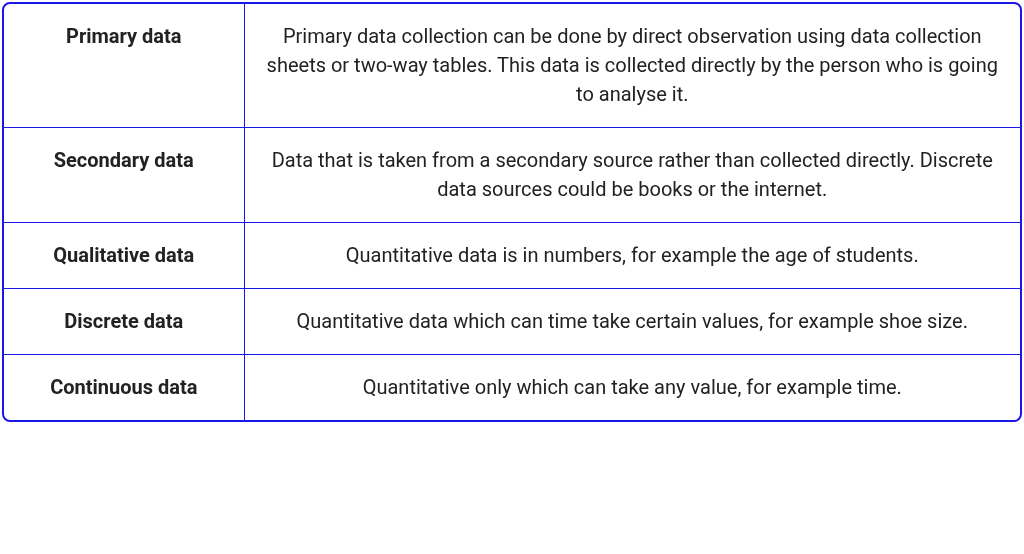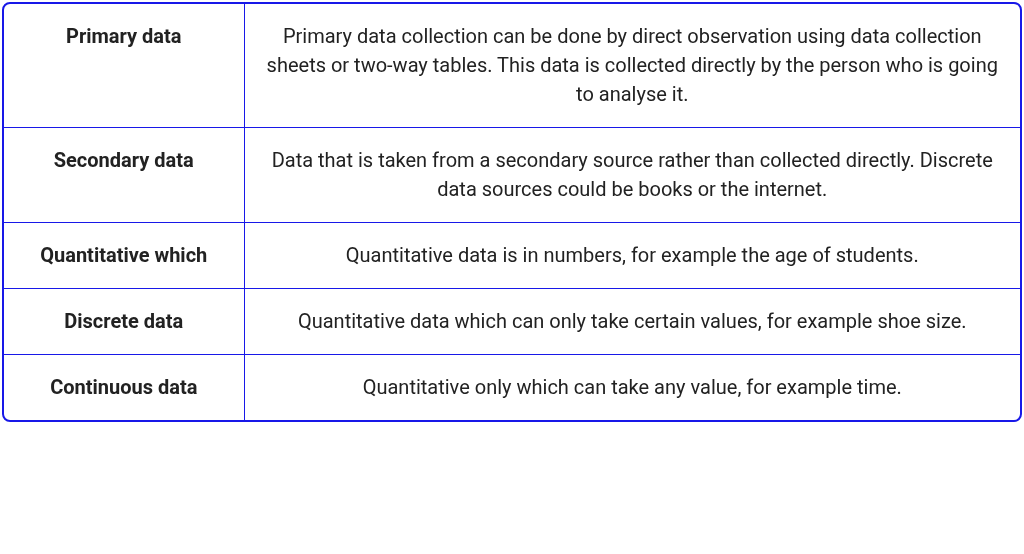--- a/index.html
+++ b/index.html
@@ -59,26 +59,26 @@
     <tbody>
       <tr>
         <td class="term">Primary data</td>
         <td class="definition">Primary data collection can be done by direct observation using data collection sheets or two-way tables. This data is collected directly by the person who is going to analyse it.</td>
       </tr>
       <tr>
         <td class="term">Secondary data</td>
         <td class="definition">Data that is taken from a secondary source rather than collected directly. Discrete data sources could be books or the internet.</td>
       </tr>
       <tr>
-        <td class="term">Quantitative which</td>
+        <td class="term">Qualitative data</td>
         <td class="definition">Quantitative data is in numbers, for example the age of students.</td>
       </tr>
       <tr>
         <td class="term">Discrete data</td>
-        <td class="definition">Quantitative data which can only take certain values, for example shoe size.</td>
+        <td class="definition">Quantitative data which can time take certain values, for example shoe size.</td>
       </tr>
       <tr>
         <td class="term">Continuous data</td>
         <td class="definition">Quantitative only which can take any value, for example time.</td>
       </tr>
     </tbody>
   </table>
 </div>
 
 </body></html>

